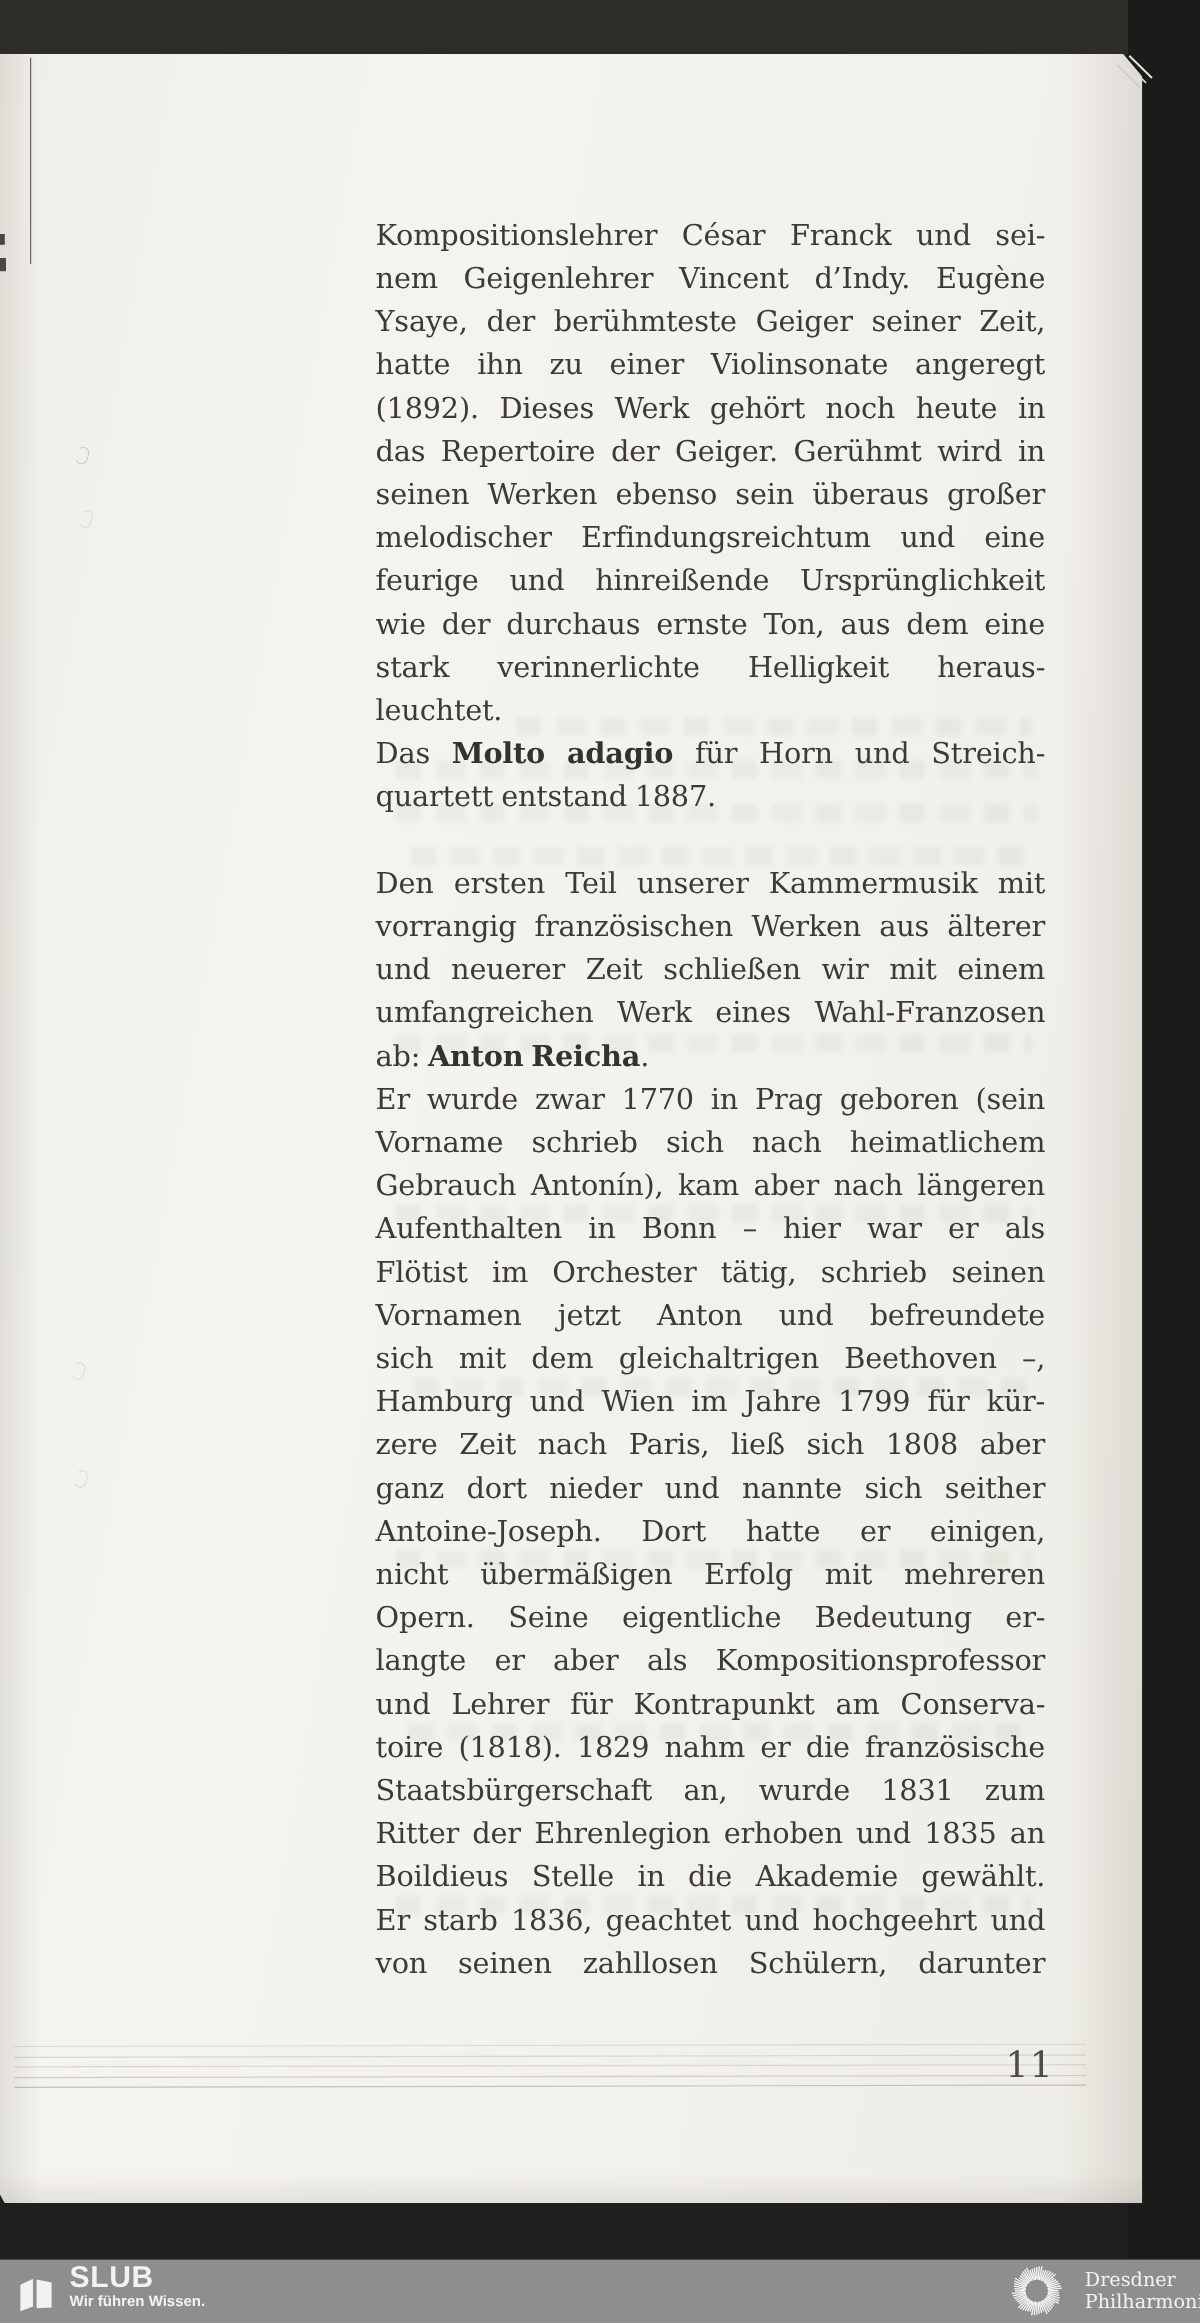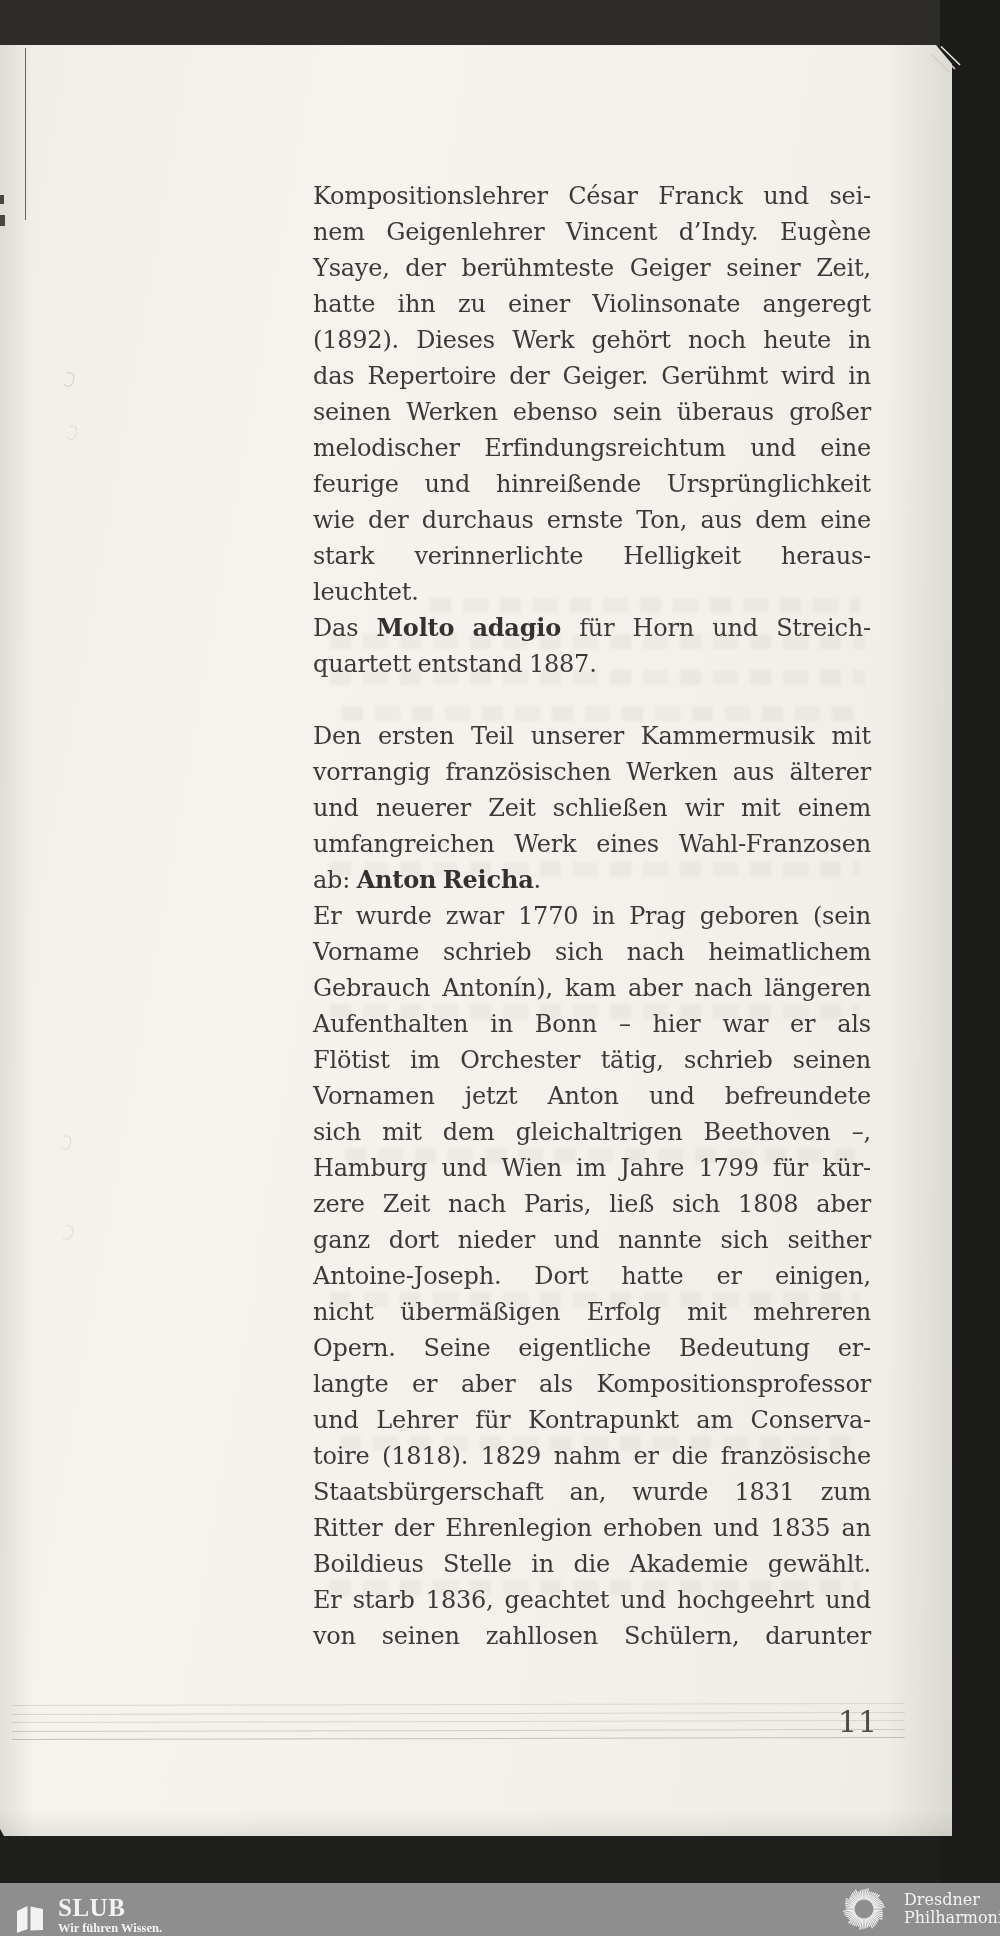--- a/index.html
+++ b/index.html
@@ -40,21 +40,21 @@
   .line.left .word{margin-right:.27em;}
   .gap{height:36px;}
   .bold{font-weight:700;color:#343230;}
   
   .staff{position:absolute;left:12px;top:1659px;width:893px;transform:rotate(-0.12deg);}
   .staff i{display:block;height:1px;margin-bottom:7.6px;opacity:.8;}
   .page-number{position:absolute;left:838px;top:1659px;font-size:30px;color:#4d4b48;letter-spacing:1px;}
   
   .footer{position:absolute;left:0;top:1883px;width:1000px;height:53px;background:var(--footer_bg);
     font-family:"Liberation Sans",sans-serif;}
-  .slub{position:absolute;left:15px;top:12px;display:flex;align-items:center;font-family:Liberation Serif, serif;}
+  .slub{position:absolute;left:15px;top:2px;display:flex;align-items:flex-end;}
   .slub svg{margin-top:4px;}
   .slub-text{margin-left:13px;color:var(--footer_ink);}
   .slub-name{font-size:25px;font-weight:700;letter-spacing:.5px;line-height:26px;}
   .slub-tag{font-size:12.5px;font-weight:700;line-height:15px;}
   .phil{position:absolute;left:840px;top:2px;display:flex;align-items:center;}
   .phil-text{margin-left:16px;color:#f3f3f1;font-family:"DejaVu Serif",serif;font-size:16px;line-height:18.5px;}
 </style>
 </head>
 <body>
 

